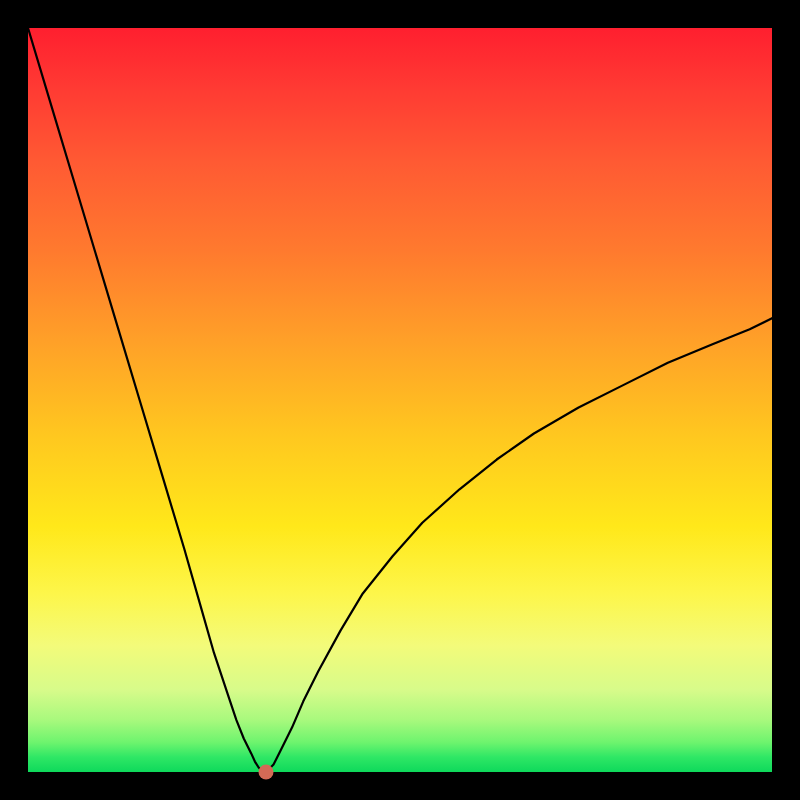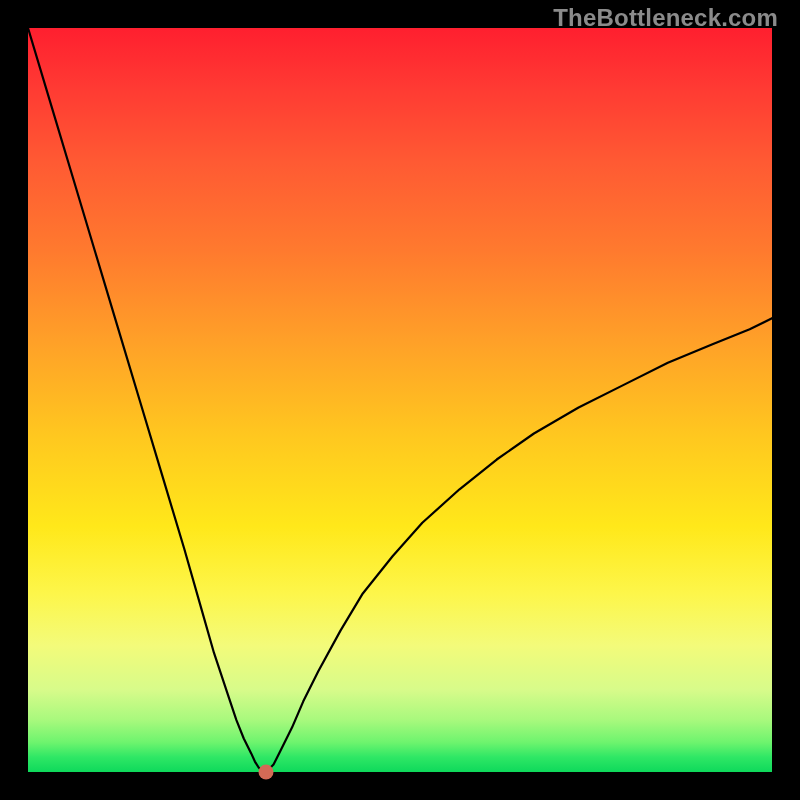--- a/index.html
+++ b/index.html
@@ -71,21 +71,20 @@
     border-radius: 50%;
     background: #d36a56;
     transform: translate(-50%, -50%);
     z-index: 2;
   }
 </style>
 </head>
 <body>
 
 <div class="frame">
-  <div class="watermark">TheBottleneck.com</div>
 
   <div class="plot">
     <svg class="curve" viewBox="0 0 744 744" preserveAspectRatio="none">
       <path id="curve-path" d="M0.00 0.00 L22.32 74.40 L44.64 148.80 L66.96 223.20 L89.28 297.60 L111.60 372.00 L133.92 446.40 L156.24 520.80 L171.12 572.88 L186.00 624.96 L200.88 669.60 L208.32 691.92 L215.76 710.52 L223.20 725.40 L226.92 733.58 L230.64 739.54 L234.36 743.26 L238.08 744.00 L245.52 736.56 L252.96 721.68 L264.12 699.36 L275.28 673.32 L290.16 643.56 L312.48 602.64 L334.80 565.44 L364.56 528.24 L394.32 494.76 L431.52 461.28 L468.72 431.52 L505.92 405.48 L550.56 379.44 L595.20 357.12 L639.84 334.80 L684.48 316.20 L721.68 301.32 L744.00 290.16" fill="none" stroke="#000" stroke-width="2.2" stroke-linecap="round" stroke-linejoin="round"></path>
     </svg>
     <div class="dot" id="marker-dot" style="left: 238.08px; top: 744px; background: rgb(211, 106, 86);"></div>
   </div>
 </div>
 
 </body></html>

